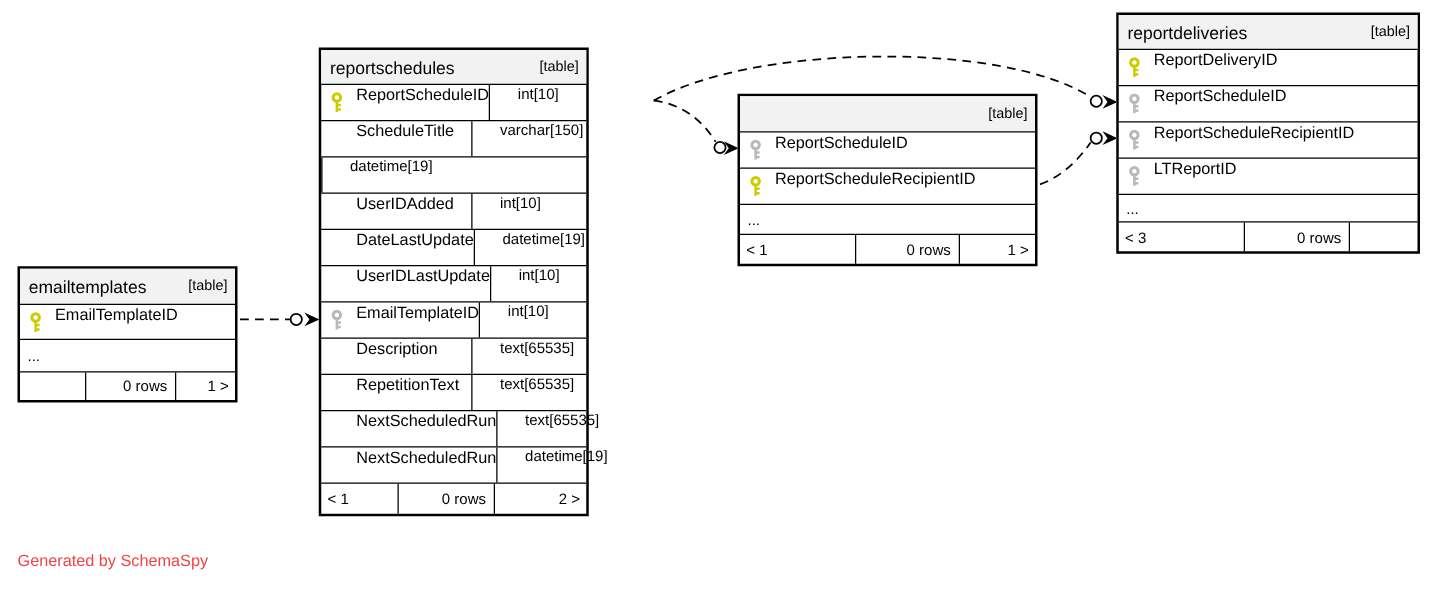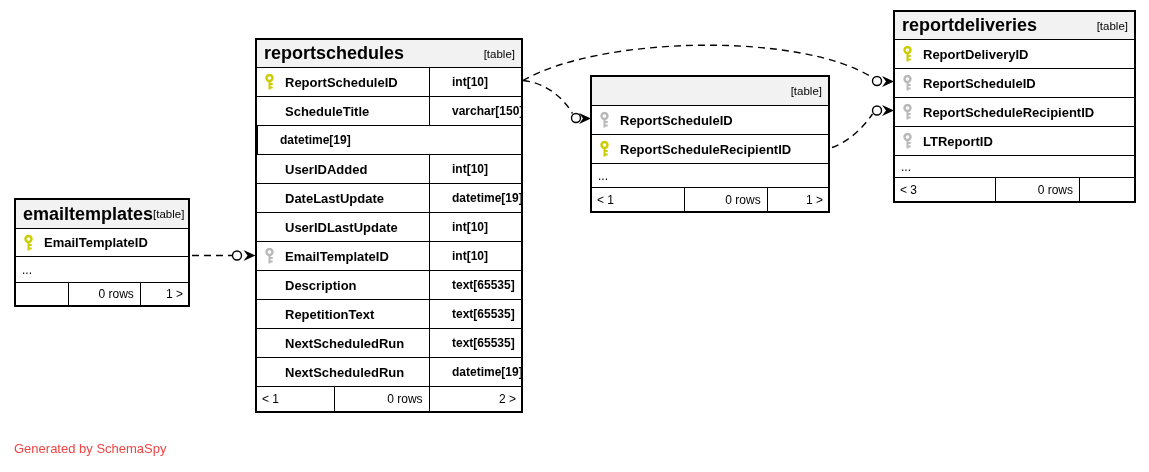--- a/index.html
+++ b/index.html
@@ -7,25 +7,25 @@
   .canvas{position:relative;width:1149px;height:472px;background:#fff;overflow:hidden;}
   .overlay{position:absolute;left:0;top:0;pointer-events:none;}
   .overlay path{fill:none;stroke:var(--line-color);stroke-width:1.4;stroke-dasharray:7 5;}
   .overlay circle{fill:#fff;stroke:var(--line-color);stroke-width:1.4;}
   .overlay polygon{fill:var(--line-color);stroke:none;}
 
   .tbl{position:absolute;background:#fff;border:2px solid var(--line-color);box-sizing:border-box;
        display:flex;flex-direction:column;}
   .tbl-header{display:flex;align-items:center;background:var(--header-bg);
        padding:0 6px 0 7px;box-sizing:border-box;flex:none;}
-  .tbl-name{font-weight:bold;font-size:18px;}
+  .tbl-name{font-weight:normal;font-size:14px;}
   .tbl-badge{margin-left:auto;font-size:11.5px;}
   .tbl-row{position:relative;display:flex;border-top:1px solid var(--line-color);
        box-sizing:border-box;flex:none;align-items:stretch;}
-  .cell{display:flex;align-items:center;box-sizing:border-box;font-weight:bold;}
+  .cell{display:flex;align-items:flex-start;box-sizing:border-box;}
   .cell.namec{flex:1;padding-left:28px;font-size:13px;position:relative;}
   .cell.typec{width:92px;border-left:1px solid var(--line-color);padding-left:22px;font-size:12px;}
   .key{position:absolute;left:7px;top:50%;transform:translateY(-50%);display:flex;}
   .pk{color:var(--pk-color);}
   .fk{color:var(--fk-color);}
   .ellipsis-cell{padding-left:6px;font-size:12px;display:flex;align-items:center;flex:1;}
   .tbl-footer{display:flex;border-top:1px solid var(--line-color);font-size:12px;
        box-sizing:border-box;flex:none;align-items:stretch;}
   .fcell{display:flex;align-items:center;box-sizing:border-box;}
   .fcell.fl{padding-left:5px;}
@@ -58,21 +58,21 @@
       <polygon points="894,81.5 882,76 886,81.5 882,87"></polygon>
     </g>
 
     <g>
       <path d="M 832 147.5 C 848 142, 862 129, 872.5 114"></path>
       <circle cx="877" cy="110.5" r="4.5"></circle>
       <polygon points="894,110.5 882,105 886,110.5 882,116"></polygon>
     </g>
   </svg>
 
-  <div class="tbl" style="left:14px;top:198px;width:176px;">
+  <div class="tbl" style="left:14px;top:213px;width:176px;">
     <div class="tbl-header" style="height:28px;border-top:none;">
       <span class="tbl-name">emailtemplates</span>
       <span class="tbl-badge">[table]</span>
     </div>
     <div class="tbl-row" style="height:28px;">
       <span class="cell namec">
         <span class="key pk">
           <svg width="11" height="17" viewBox="0 0 11 17">
               <circle cx="5.5" cy="4.5" r="3" fill="none" stroke="currentColor" stroke-width="2.4"></circle>
               <path d="M5.5 7.5 V16 M5.5 10.5 h3.2 M5.5 14 h3.2" stroke="currentColor" stroke-width="2" fill="none"></path>
@@ -84,21 +84,21 @@
     <div class="tbl-row" style="height:26px;">
       <span class="ellipsis-cell">...</span>
     </div>
     <div class="tbl-footer" style="height:23px;">
       <span class="fcell fl" style="width:30%;"></span>
       <span class="fcell fc" style="width:42%;">0 rows</span>
       <span class="fcell fr">1 &gt;</span>
     </div>
   </div>
 
-  <div class="tbl" style="left:255px;top:38px;width:268px;">
+  <div class="tbl" style="left:255px;top:38px;width:216px;">
     <div class="tbl-header" style="height:27px;">
       <span class="tbl-name">reportschedules</span>
       <span class="tbl-badge">[table]</span>
     </div>
     <div class="tbl-row" style="height:29px;">
       <span class="cell namec">
         <span class="key pk">
           <svg width="11" height="17" viewBox="0 0 11 17">
               <circle cx="5.5" cy="4.5" r="3" fill="none" stroke="currentColor" stroke-width="2.4"></circle>
               <path d="M5.5 7.5 V16 M5.5 10.5 h3.2 M5.5 14 h3.2" stroke="currentColor" stroke-width="2" fill="none"></path>

